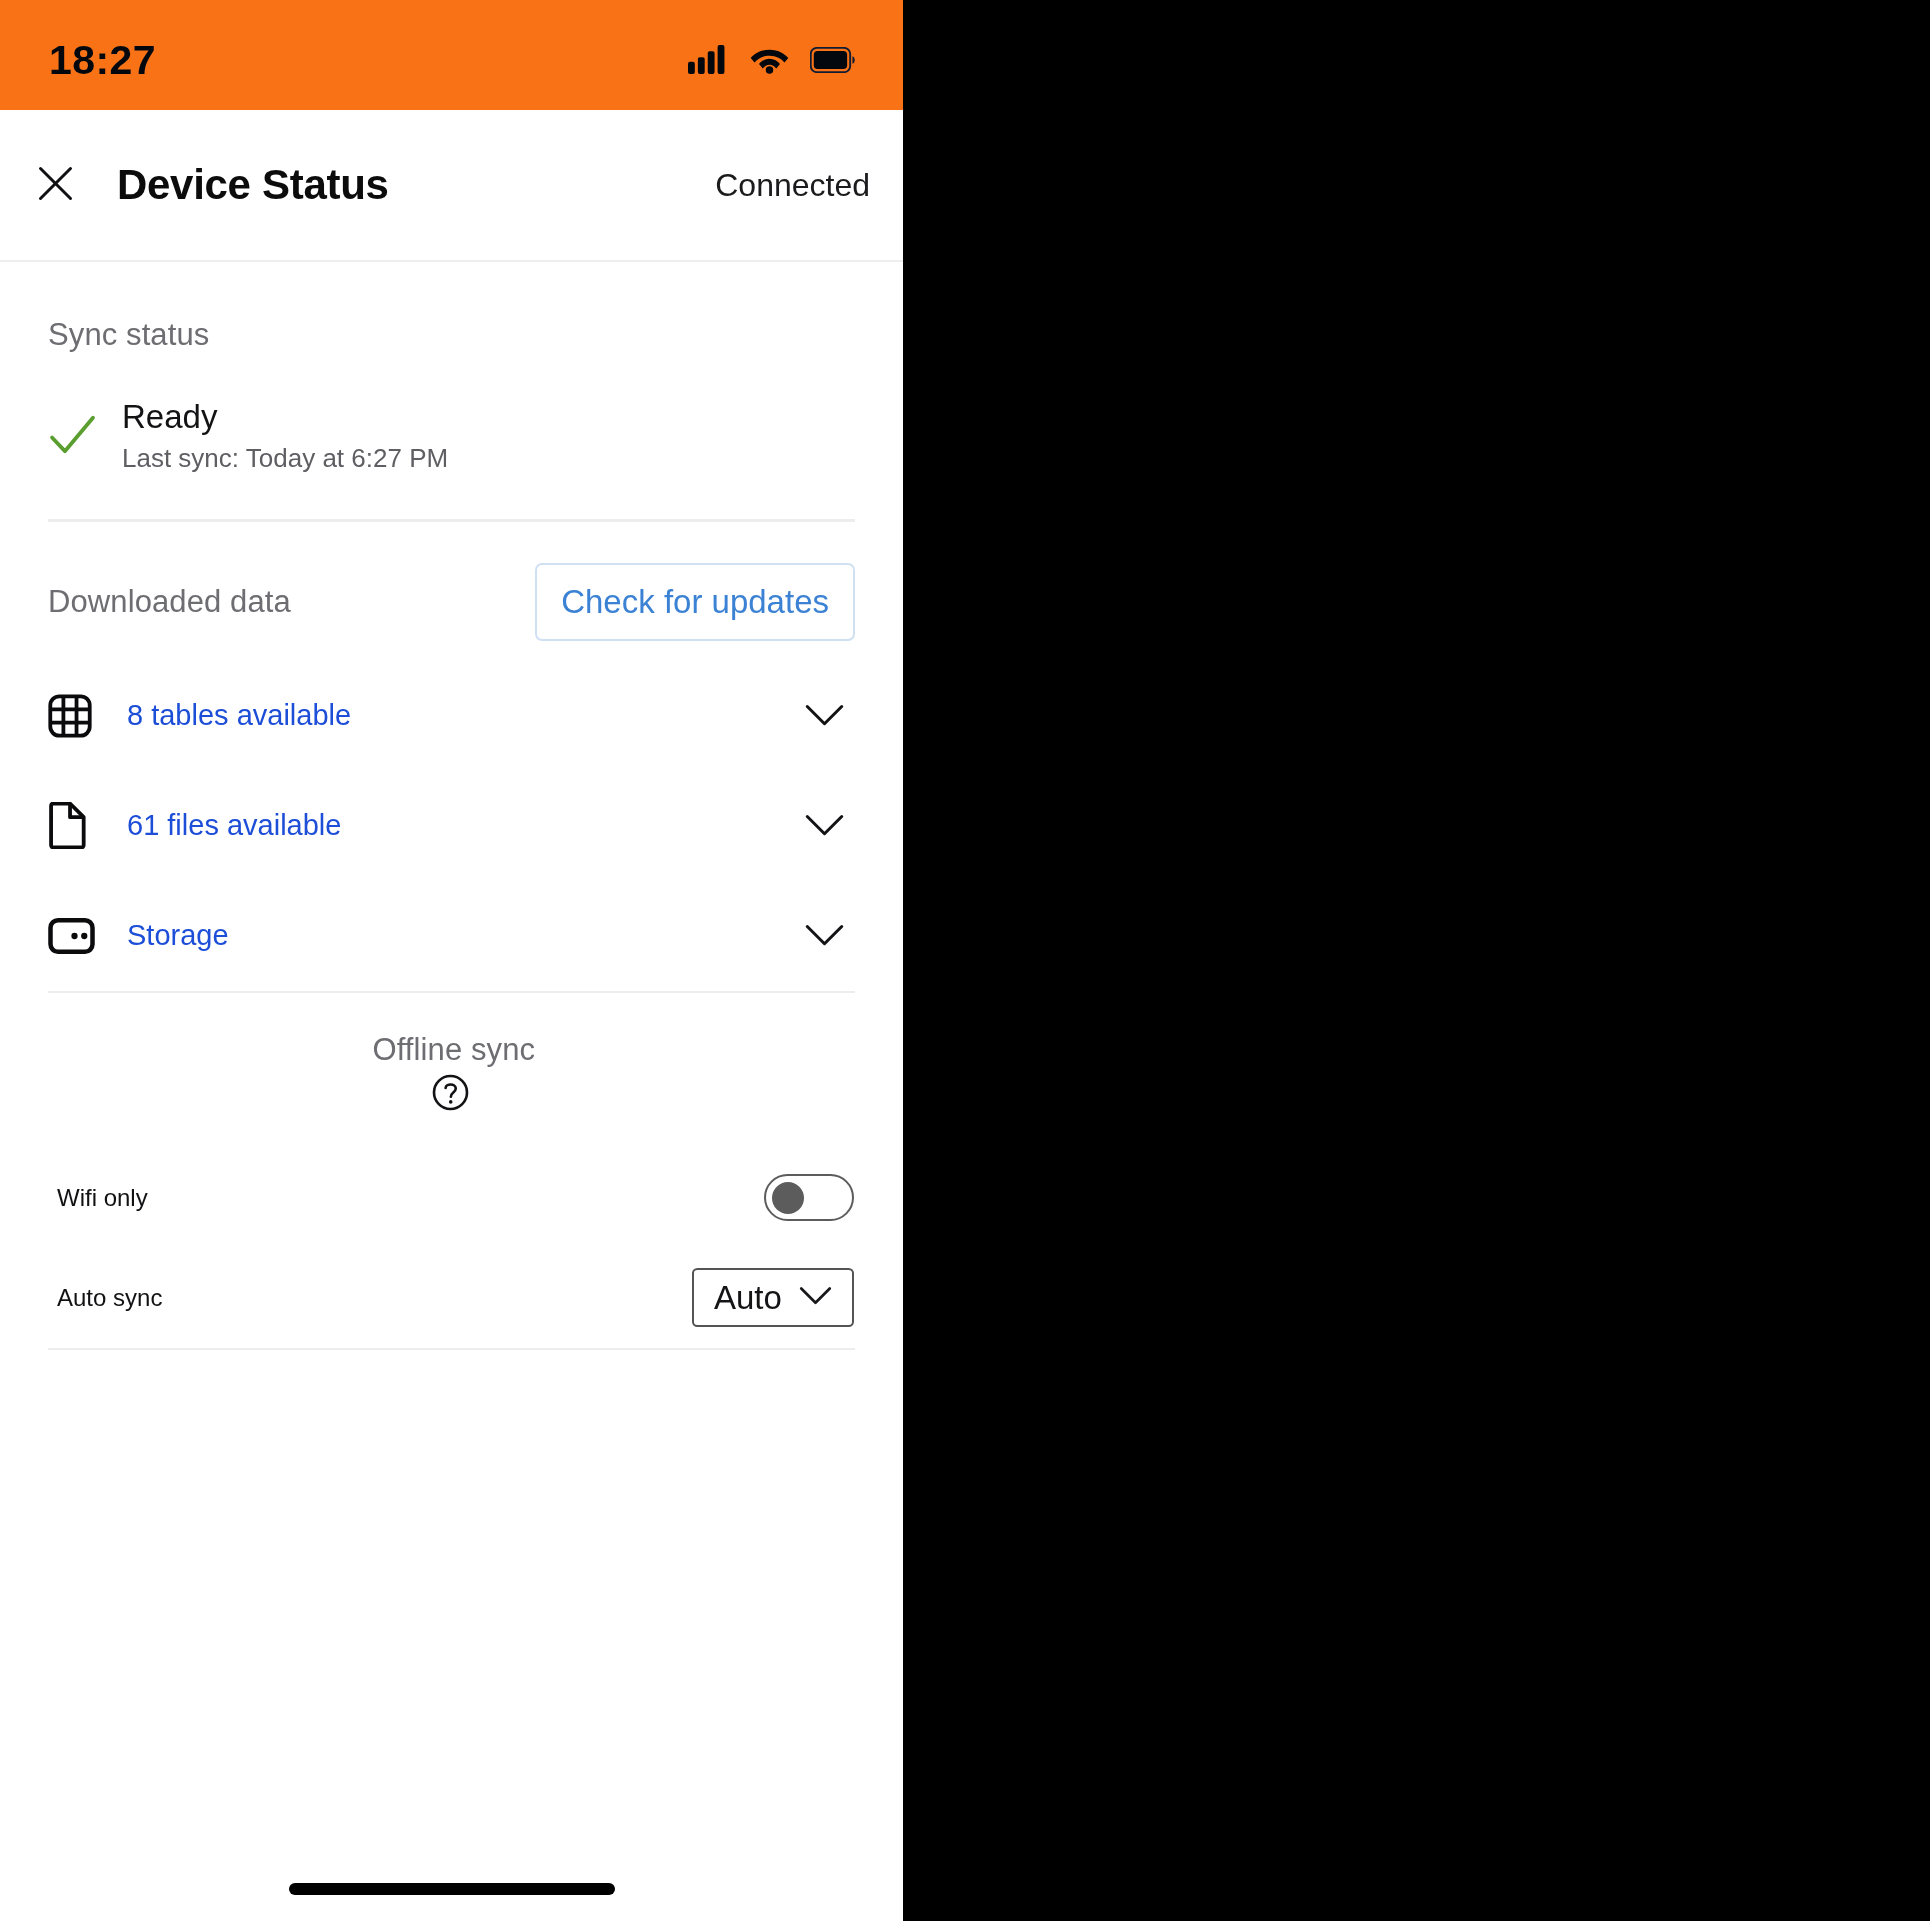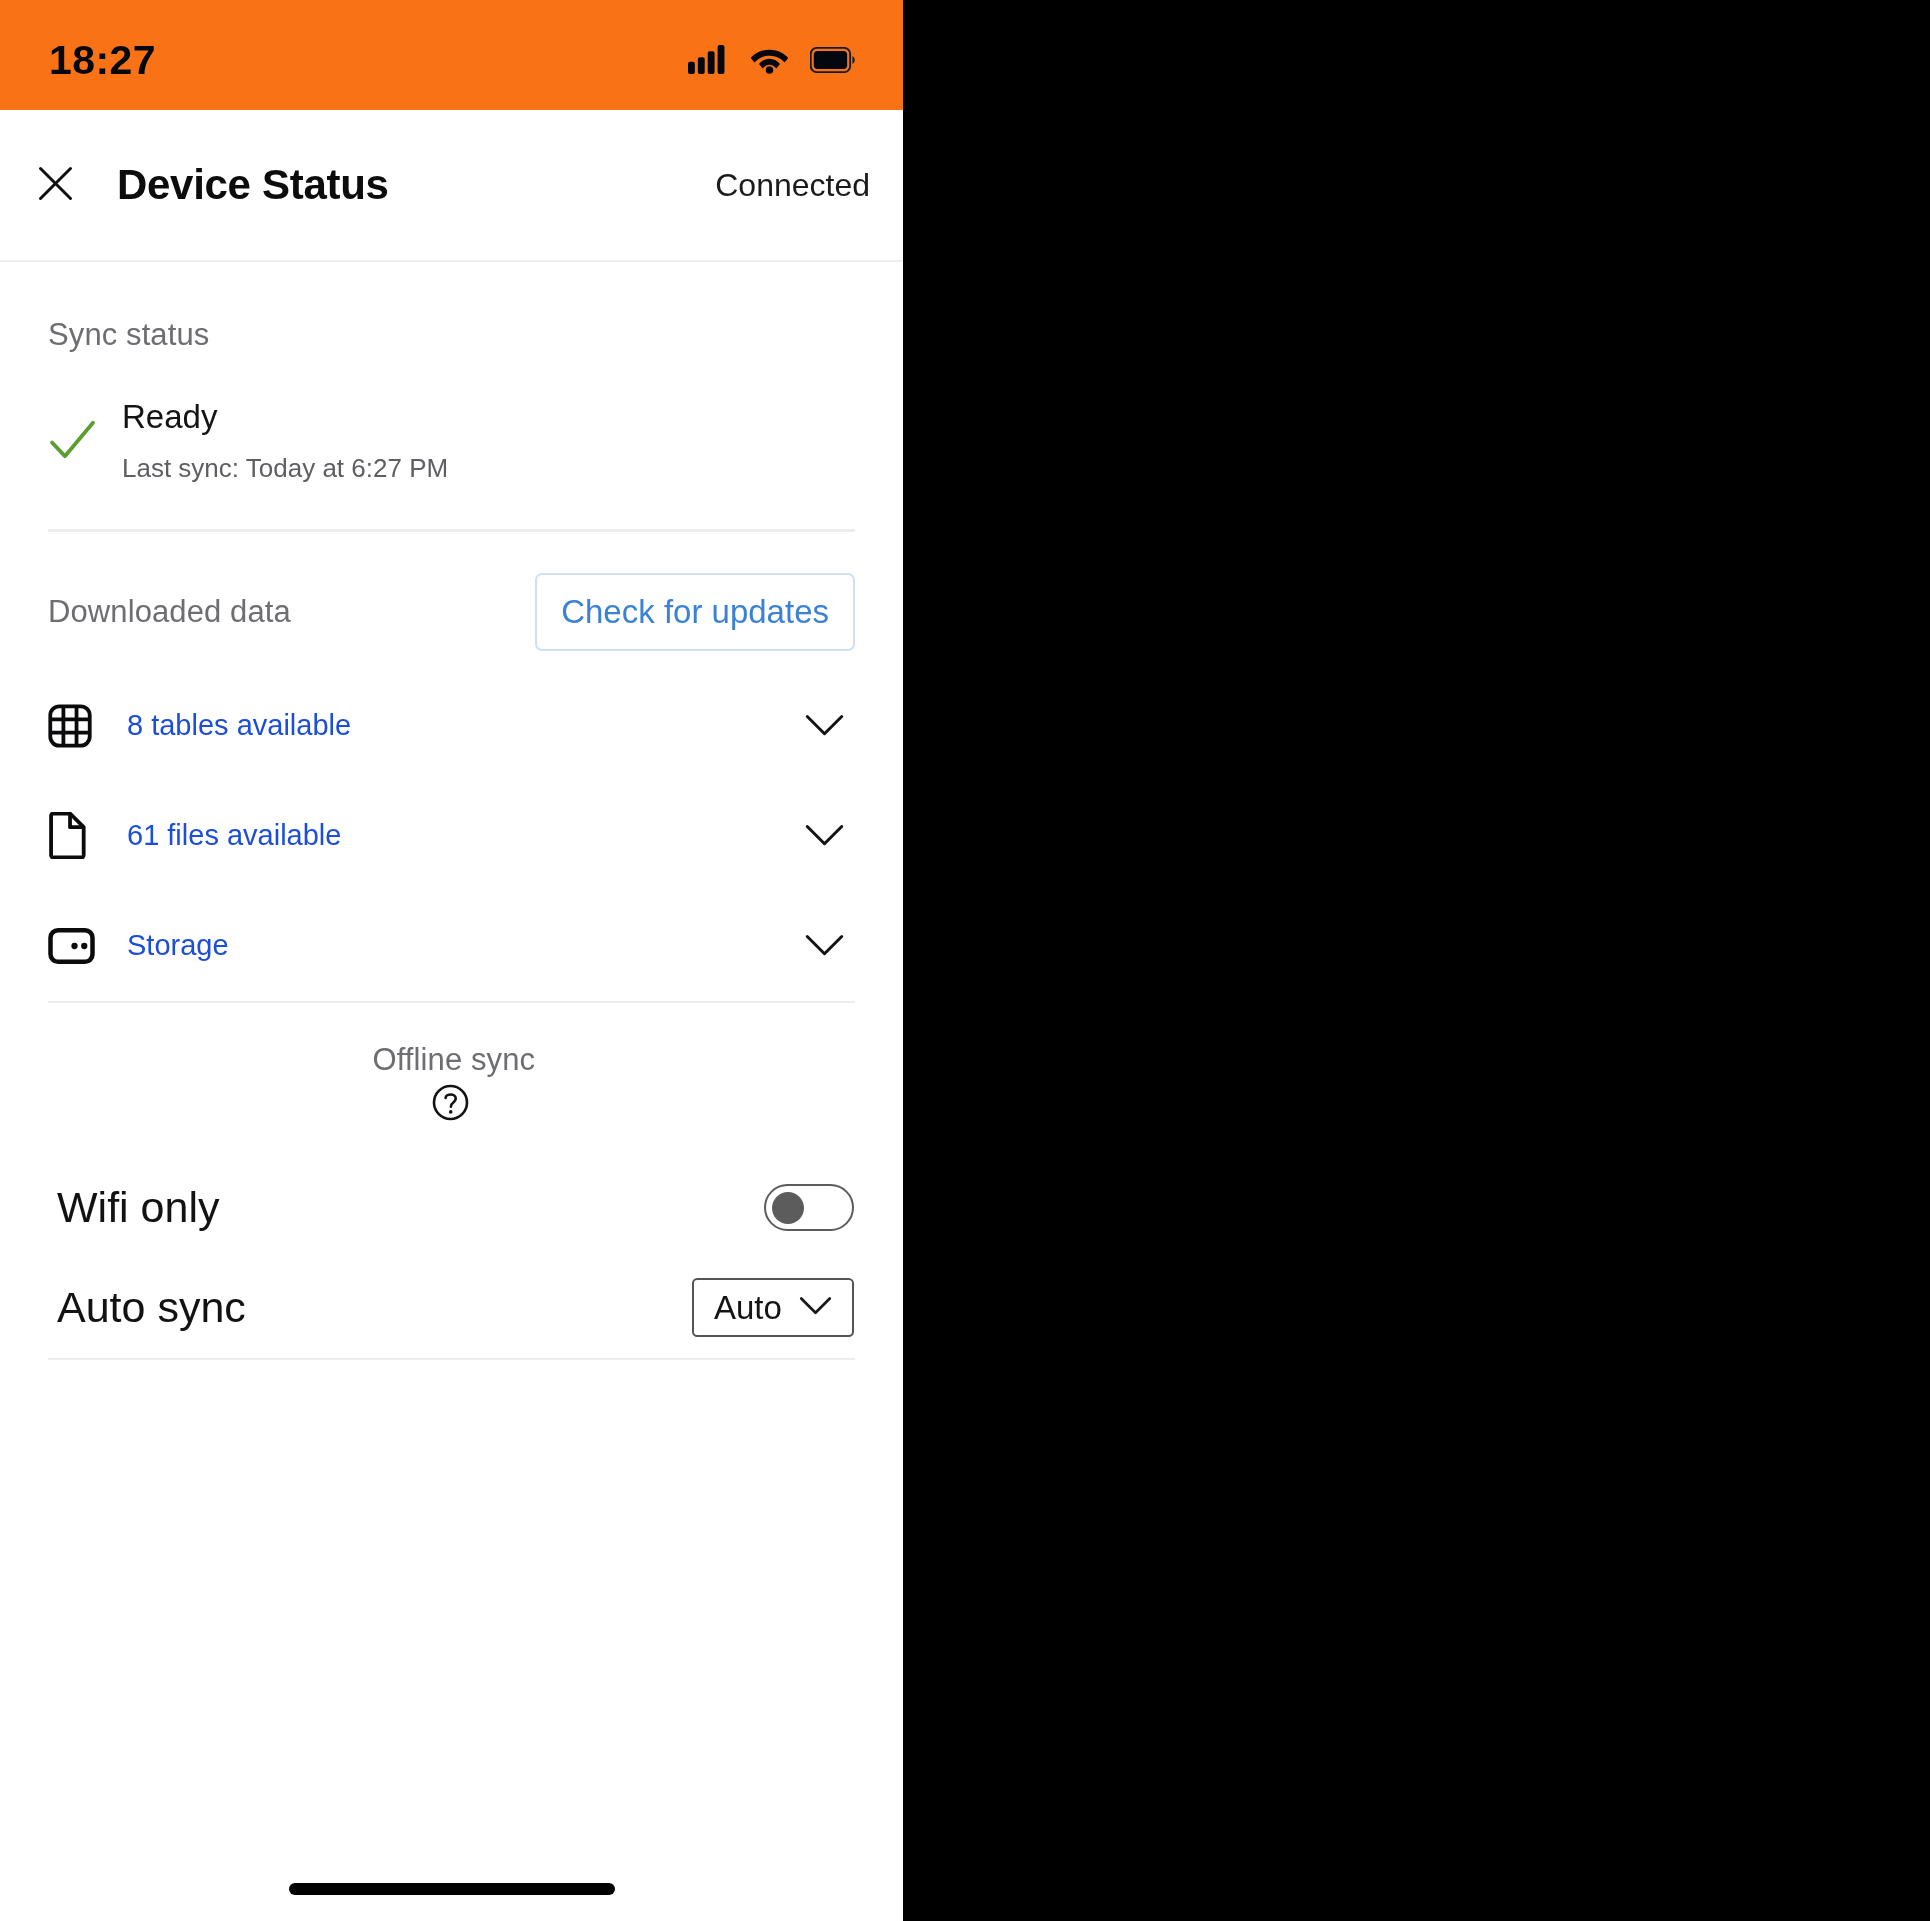--- a/index.html
+++ b/index.html
@@ -110,21 +110,21 @@
     padding-bottom: 47px;
   }
   #sync-check {
     flex: 0 0 auto;
     width: 53px;
     display: flex;
     align-items: center;
     justify-content: flex-start;
     margin-right: 21px;
   }
-  #sync-texts { display: flex; flex-direction: column; gap: 19px; }
+  #sync-texts { display: flex; flex-direction: column; gap: 9px; }
   #sync-title {
     font-size: 33px;
     color: #131315;
     line-height: 1.05;
   }
   #sync-sub {
     font-size: 26px;
     color: #5e5e63;
     line-height: 1.1;
   }
@@ -203,21 +203,21 @@
     margin-right: 3px;
   }
 
   .setting-row {
     display: flex;
     align-items: center;
     min-height: 100px;
     padding-left: 9px;
   }
   .setting-label {
-    font-size: 43px;
+    font-size: 24px;
     color: #121214;
     white-space: nowrap;
   }
   .setting-control {
     margin-left: auto;
     display: flex;
     align-items: center;
     padding-right: 1.5px;
   }
 

